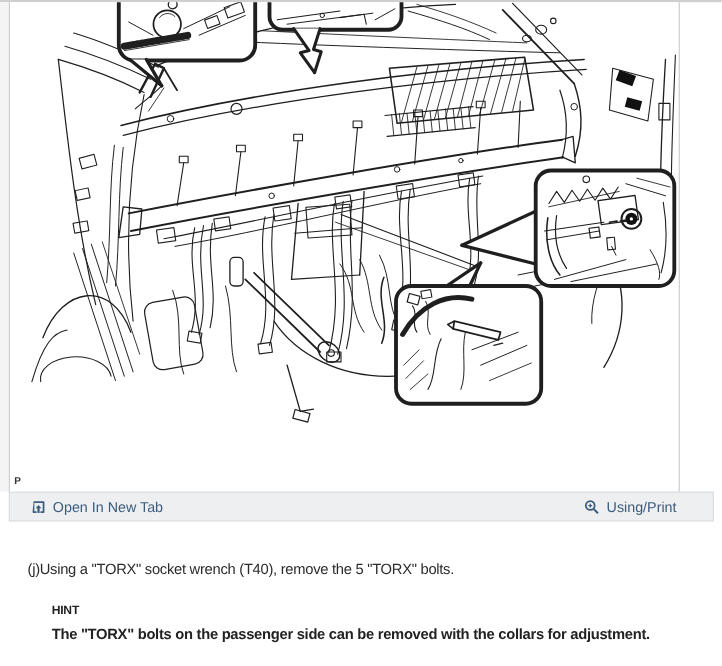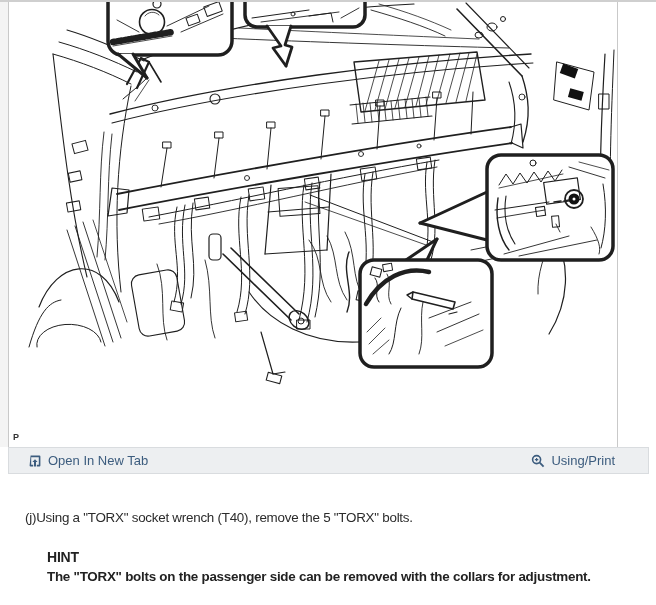--- a/index.html
+++ b/index.html
@@ -33,21 +33,21 @@
   }
   .toolbar-link{
     display:flex;align-items:center;gap:6px;color:var(--link);
     font-size:13px;line-height:13px;cursor:pointer;text-decoration:none;white-space:nowrap;
   }
   .toolbar-link svg{display:block;}
   .step-text{
     position:absolute;left:25px;top:510px;font-size:13.4px;color:var(--text);letter-spacing:-0.25px;
   }
   .hint-label{
-    position:absolute;left:47px;top:549px;font-size:14px;font-weight:bold;color:#222;letter-spacing:-0.2px;
+    position:absolute;left:47px;top:549px;font-size:11px;font-weight:bold;color:#222;letter-spacing:-0.2px;
   }
   .hint-text{
     position:absolute;left:47px;top:569px;font-size:13.4px;font-weight:bold;color:#222;letter-spacing:-0.25px;
   }
   svg.diagram{position:absolute;left:0;top:0;}
   svg.diagram *{vector-effect:none;}
 </style>
 </head>
 <body>
 

